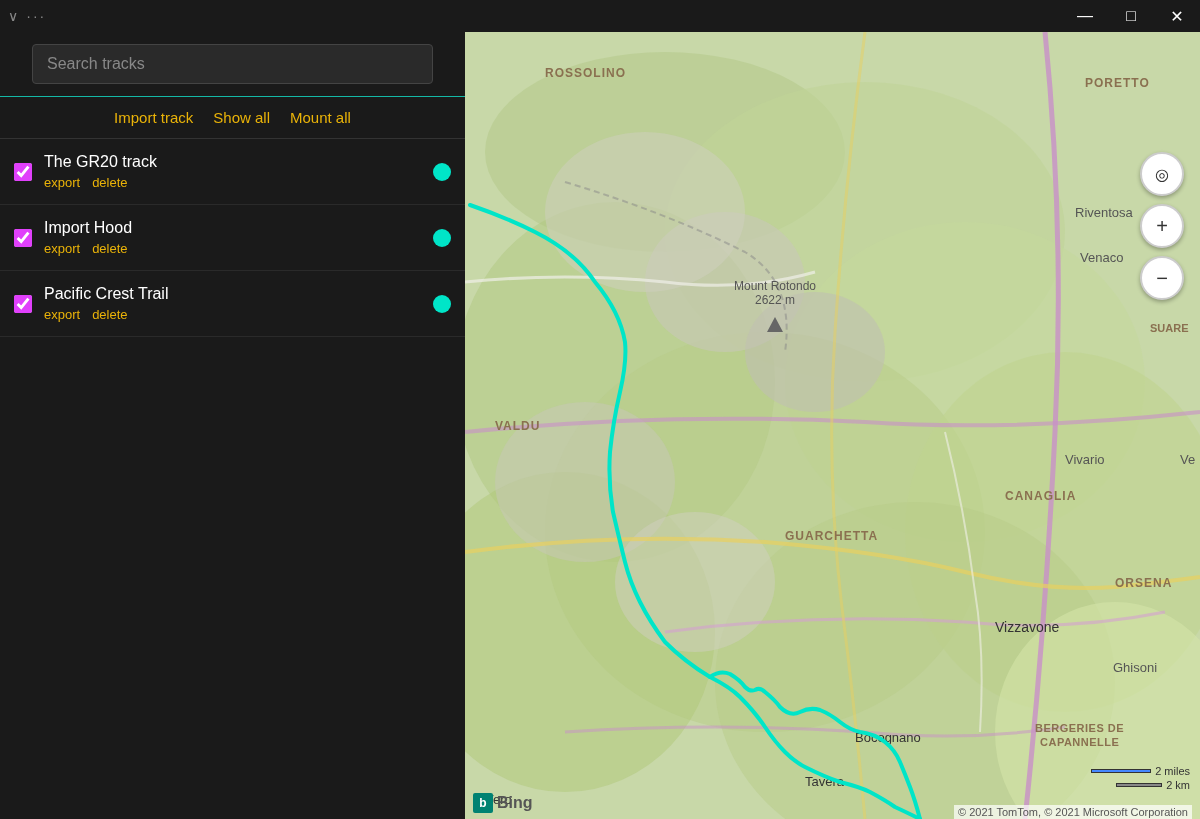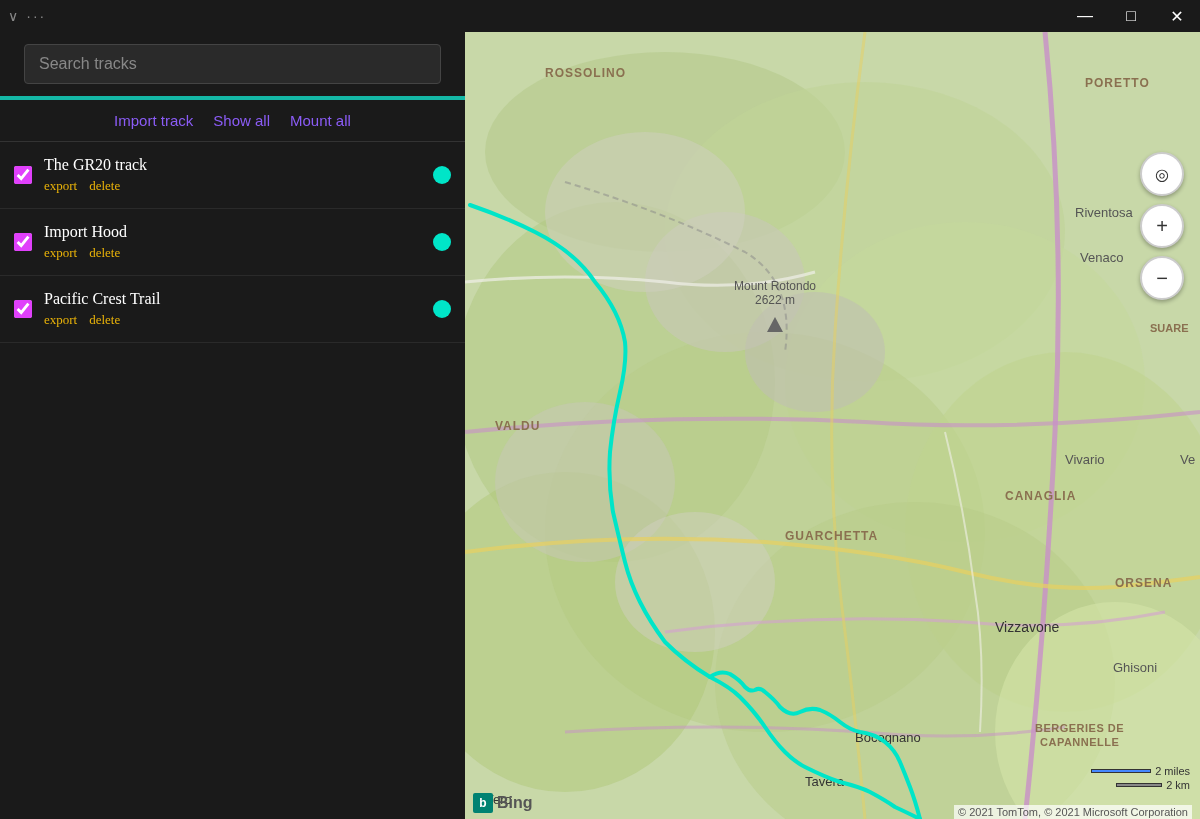--- a/index.html
+++ b/index.html
@@ -35,22 +35,22 @@
     
     .left-panel {
       width: 465px;
       background: #1a1a1a;
       display: flex;
       flex-direction: column;
       flex-shrink: 0;
     }
 
     .search-container {
-      padding: 12px 24px;
-      border-bottom: 4px solid #14b8a6;
+      padding: 12px 32px;
+      border-bottom: 1px solid #14b8a6;
     }
     .search-input {
       width: 100%;
       background: #2a2a2a;
       border: 1px solid #444;
       border-radius: 4px;
       padding: 10px 14px;
       color: #999;
       font-size: 16px;
       outline: none;
@@ -59,21 +59,21 @@
 
     .actions-bar {
       display: flex;
       align-items: center;
       justify-content: center;
       gap: 20px;
       padding: 12px 14px;
       border-bottom: 1px solid #333;
     }
     .action-link {
-      color: #8b5cf6;
+      color: #eab308;
       text-decoration: none;
       font-size: 15px;
       cursor: pointer;
     }
 
     .tracks-list {
       flex: 1;
       overflow-y: auto;
     }
 
@@ -87,21 +87,20 @@
     }
     .track-checkbox {
       width: 18px;
       height: 18px;
       accent-color: #e040fb;
       cursor: pointer;
       flex-shrink: 0;
     }
     .track-info {
       flex: 1;
-      font-family: Liberation Serif, serif;
     }
     .track-name {
       color: #fff;
       font-size: 16px;
       margin-bottom: 4px;
     }
     .track-actions {
       display: flex;
       gap: 12px;
     }

